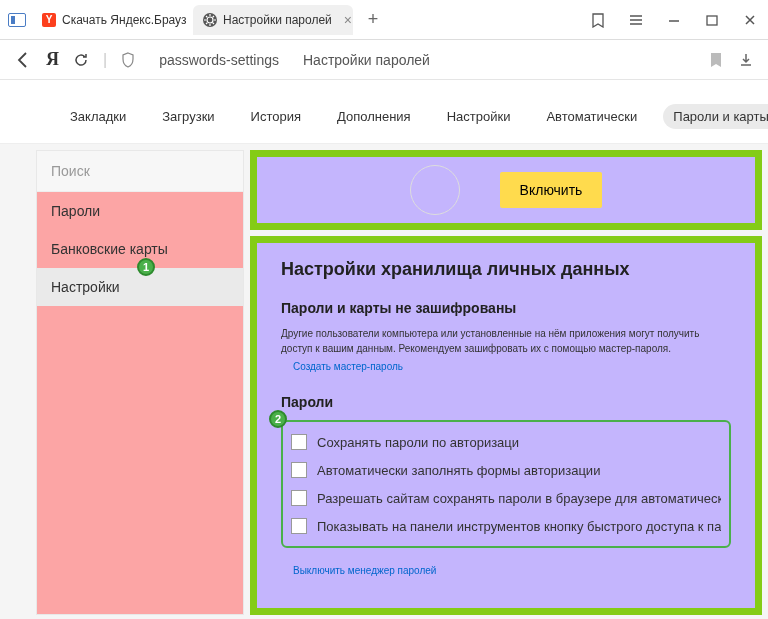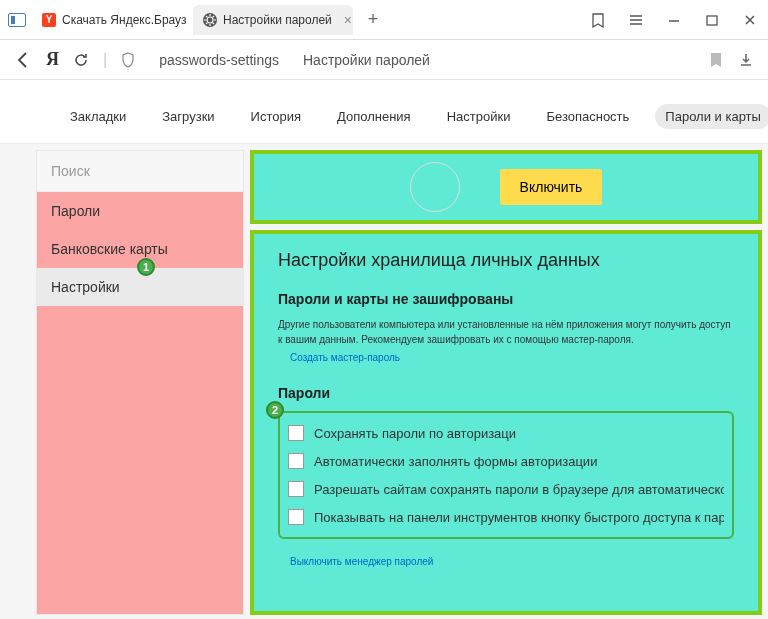--- a/index.html
+++ b/index.html
@@ -42,26 +42,26 @@
 .sidebar { width: 208px; background: #fca5a5; margin: 6px 6px 6px 36px; border: 1px solid #e8e8e8; display: flex; flex-direction: column; }
 .search-box { padding: 12px 14px; color: #999; font-size: 14px; background: #f7f7f7; border-bottom: 1px solid #eee; }
 .side-item { padding: 11px 14px; font-size: 14px; color: #333; cursor: pointer; position: relative; }
 .side-item.active { background: #eaeaea; }
 
 
 .anno { position: absolute; width: 18px; height: 18px; background: #4ab04a; border: 2px solid #2d8a2d; border-radius: 50%; color: #fff; font-size: 11px; font-weight: bold; display: flex; align-items: center; justify-content: center; z-index: 100; }
 
 
 .main { flex: 1; margin: 6px 6px 6px 0; display: flex; flex-direction: column; gap: 6px; overflow: hidden; }
-.card { background: #5eead4; border: 4px solid #84cc16; padding: 16px 24px; }
+.card { background: #c4b5fd; border: 7px solid #84cc16; padding: 16px 24px; }
 .card.top { display: flex; align-items: center; justify-content: center; padding: 8px; }
 .avatar-circle { width: 50px; height: 50px; border: 1px solid #ddd; border-radius: 50%; margin-right: 40px; }
 .enable-btn { background: #ffdb4d; border: none; padding: 10px 20px; font-size: 14px; cursor: pointer; border-radius: 2px; }
 
-.card h2 { font-size: 18px; font-weight: normal; color: #222; margin-bottom: 4px; }
+.card h2 { font-size: 18px; font-weight: bold; color: #222; margin-bottom: 4px; }
 .section { margin-top: 20px; }
 .section h3 { font-size: 14px; font-weight: bold; color: #222; margin-bottom: 10px; }
 .section p { font-size: 10px; color: #333; line-height: 1.5; }
 .link { color: #0066cc; font-size: 10px; cursor: pointer; margin-left: 12px; }
 
 .checkbox-group { border: 2.5px solid #4ab04a; border-radius: 6px; padding: 6px 8px; position: relative; margin-top: 6px; }
 .check-row { display: flex; align-items: center; gap: 10px; padding: 6px 0; font-size: 13px; color: #333; white-space: nowrap; overflow: hidden; }
 .chk { width: 16px; height: 16px; border: 1.5px solid #999; background: #fff; flex-shrink: 0; cursor: pointer; }
 
 svg { display: block; }
@@ -150,21 +150,21 @@
     </div>
   </div>
 </div>
 
 <div class="nav-tabs">
   <div class="nav-tab">Закладки</div>
   <div class="nav-tab">Загрузки</div>
   <div class="nav-tab">История</div>
   <div class="nav-tab">Дополнения</div>
   <div class="nav-tab">Настройки</div>
-  <div class="nav-tab">Безопасность</div>
+  <div class="nav-tab">Автоматически</div>
   <div class="nav-tab active">Пароли и карты</div>
 
 </div>
 
 <div class="content">
 
   <div class="sidebar">
     <div class="search-box">Поиск</div>
     <div class="side-item">Пароли</div>
     <div class="side-item">Банковские карты</div>

